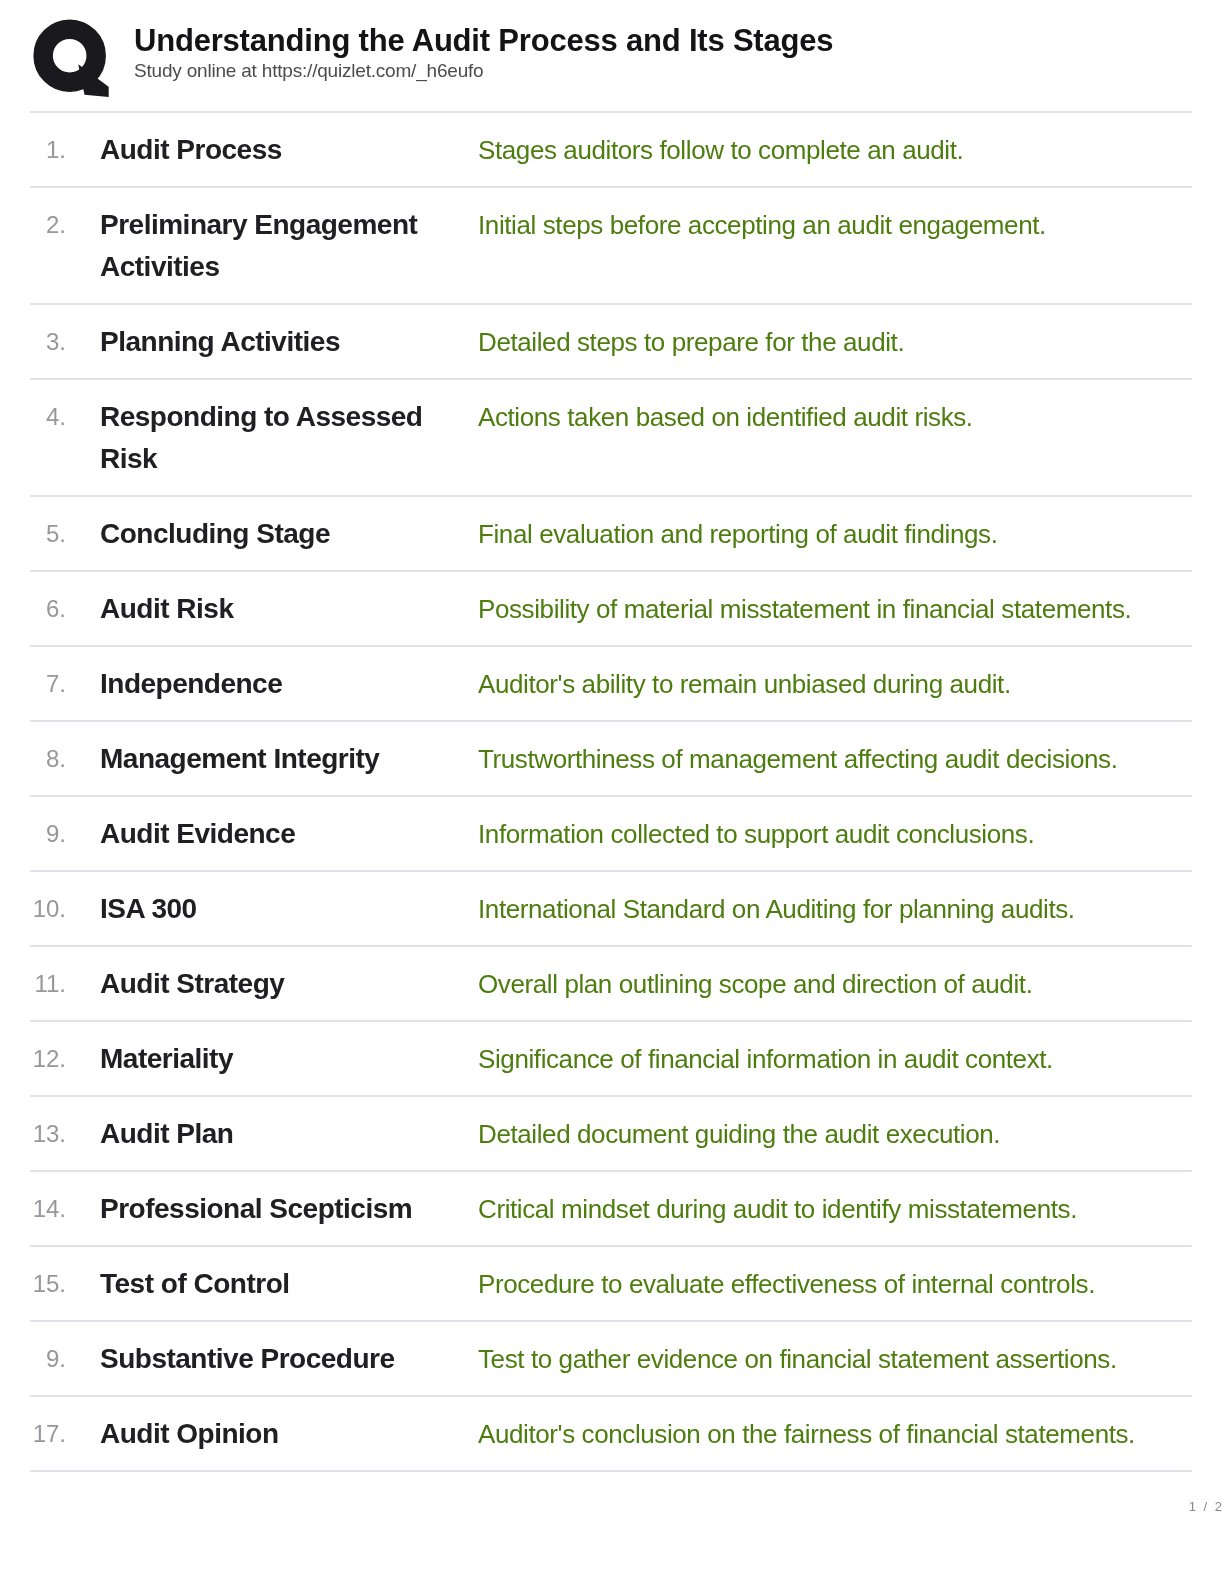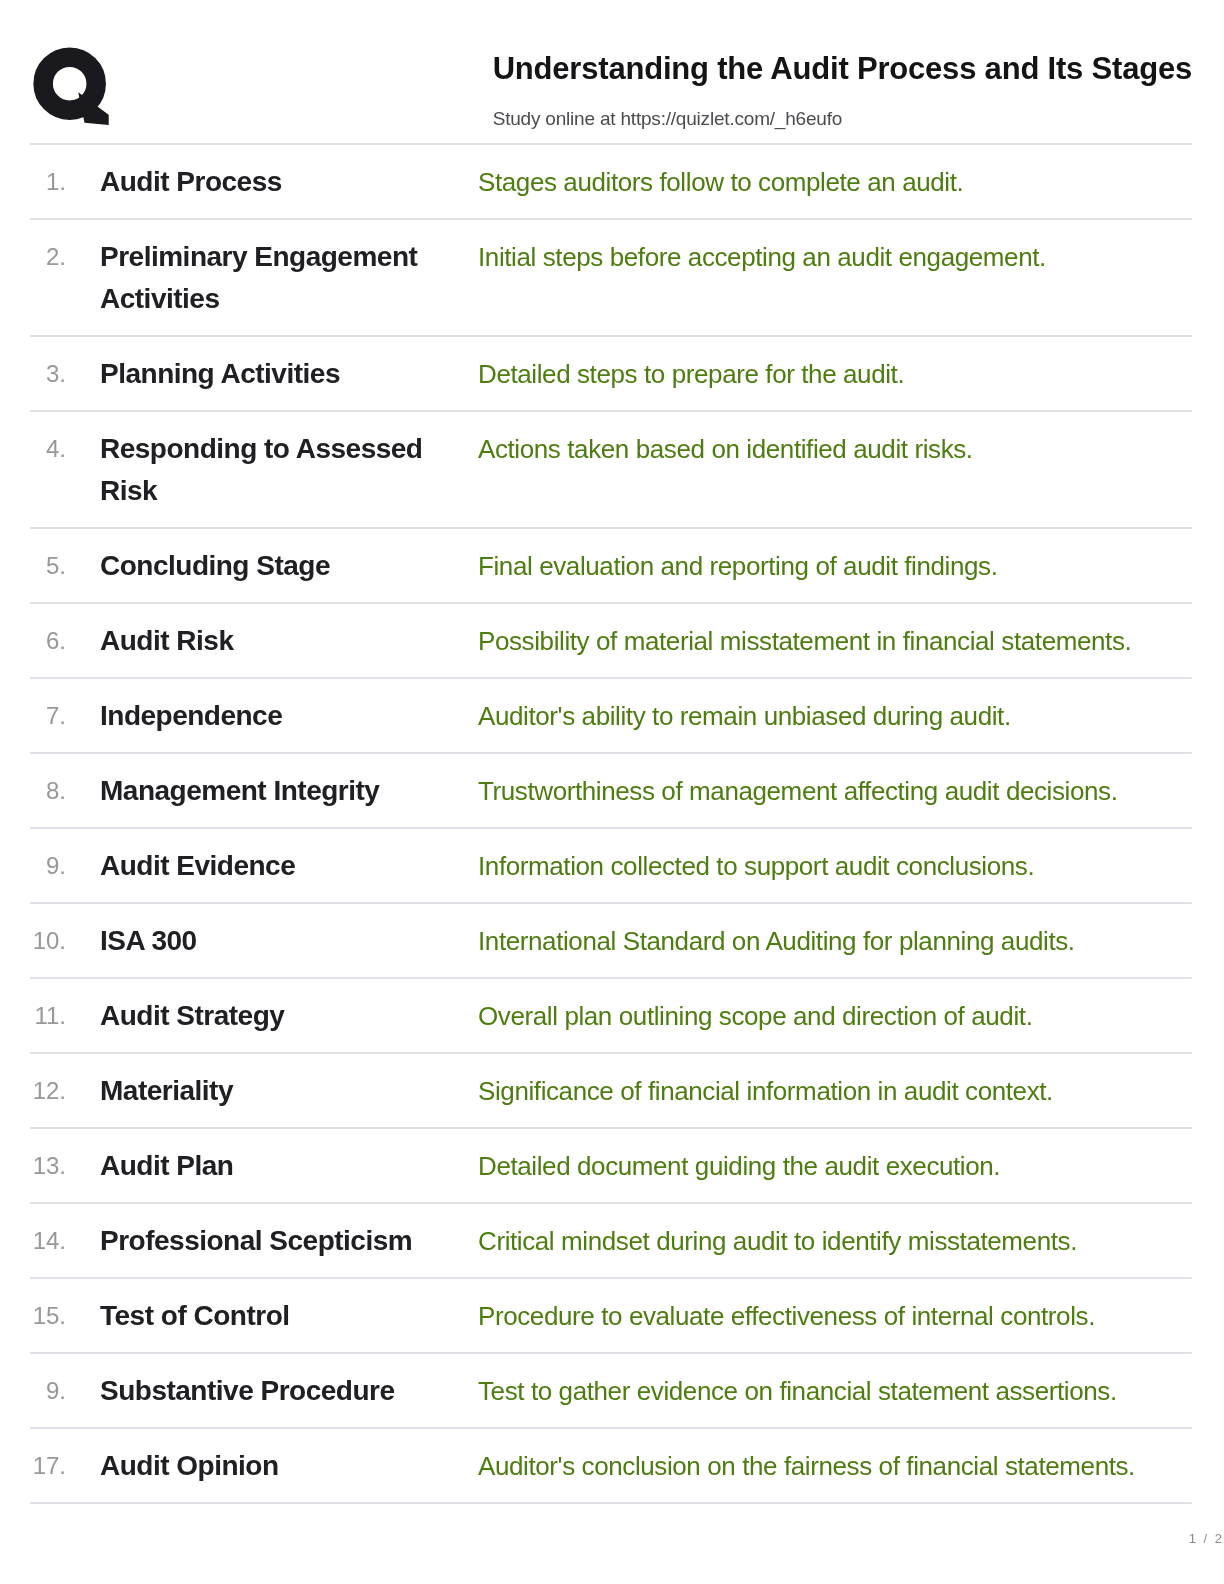--- a/index.html
+++ b/index.html
@@ -10,39 +10,38 @@
     background: #ffffff;
     font-family: "Liberation Sans", "DejaVu Sans", sans-serif;
     color: #1c1c1f;
     overflow: hidden;
     box-sizing: border-box;
   }
   
   .header {
     display: flex;
     align-items: flex-start;
-    padding: 46px 32px 0 33px;
-    justify-content: space-between;
+    padding: 18px 32px 0 33px;
   }
   .logo {
     width: 78px;
     height: 80px;
     flex: 0 0 auto;
   }
   .header-text { margin-left: 23px; }
   .title {
     margin: 4px 0 0 0;
     font-size: 31px;
     font-weight: 600;
     letter-spacing: -0.2px;
     color: #141417;
     line-height: 1.2;
   }
   .subtitle {
-    margin-top: 21px;
+    margin-top: 1px;
     font-size: 19px;
     font-weight: 300;
     color: #4b4b50;
     letter-spacing: -0.2px;
   }
   .header-divider {
     margin: 13px 32px 0 30px;
     border-top: 2px solid #dfdfe5;
   }
   

